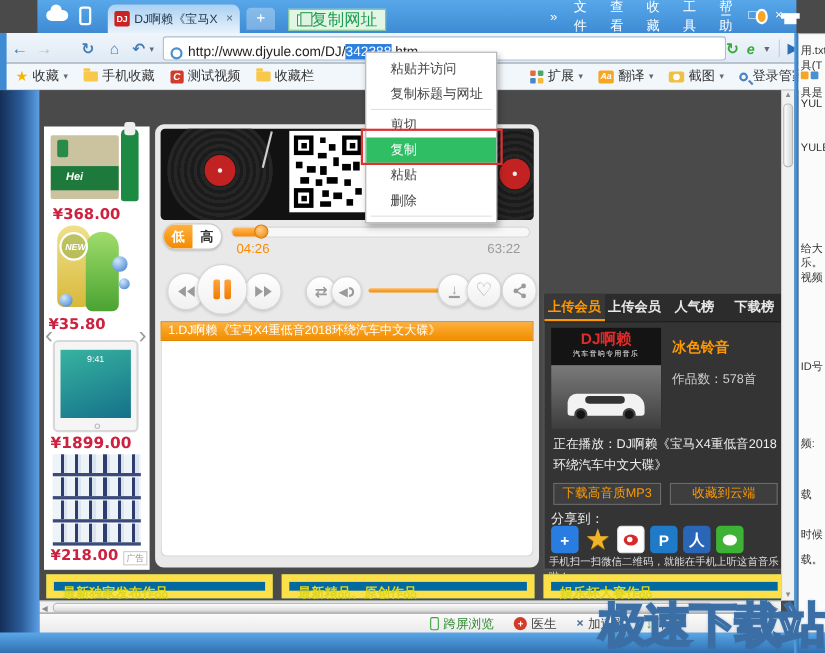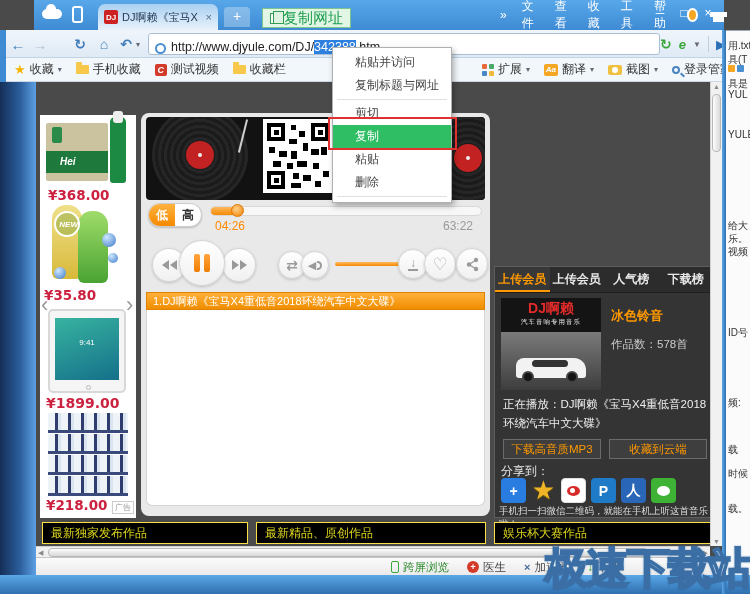--- a/index.html
+++ b/index.html
@@ -122,21 +122,21 @@
     linear-gradient(#9fdc6a,#4aa332);border-radius:14px 14px 6px 6px;}
   .newbadge{position:absolute;left:14px;top:96px;width:26px;height:26px;border:2px solid #fff;
     border-radius:50%;color:#fff;font-size:8px;font-weight:bold;font-style:italic;text-align:right;
     line-height:24px;background:rgba(120,160,60,.4);}
   .bubble{position:absolute;border-radius:50%;background:radial-gradient(circle at 35% 30%,#cfe8ff,#3a78c8);}
   .adarrow{position:absolute;color:#9a9a9a;font-size:22px;line-height:20px;z-index:5;}
   .ipad{position:absolute;left:8px;top:194px;width:78px;height:84px;background:#f5f5f5;
     border:2px solid #d8d8d8;border-radius:5px;}
   .ipad .scr{position:absolute;left:5px;top:7px;width:64px;height:62px;background:
     linear-gradient(160deg,#37b3a0,#15708a);}
-  .ipad .scr span{display:block;text-align:center;color:#fff;font-size:8px;margin-top:20px;}
+  .ipad .scr span{display:block;text-align:center;color:#fff;font-size:8px;margin-top:4px;}
   .ipad .home{position:absolute;left:36px;bottom:1px;width:5px;height:5px;border:1px solid #bbb;
     border-radius:50%;}
   .bottles{position:absolute;left:8px;top:298px;width:80px;height:82px;}
   .brow{height:20px;margin-bottom:1px;background:
     repeating-linear-gradient(90deg,#eef3f8 0 7px,#2e3c6e 7px 10px,#d9e4ee 10px 13px);
     border-bottom:3px solid #3a4a7a;}
   .adtag{position:absolute;right:2px;bottom:4px;font-size:8px;color:#999;border:1px solid #ccc;
     padding:0 2px;}
 
   
@@ -227,22 +227,22 @@
     border-radius:50%;}
   .ic-py{background:#1f7ac8;border-radius:50%;font-size:13px;}
   .ic-rr{background:#2a66b8;border-radius:50%;font-size:12px;}
   .ic-wx{background:#3eb234;}
   .ic-wx i{width:13px;height:10px;background:#fff;border-radius:50%;position:relative;}
   .ic-wx i:before{content:"";position:absolute;left:2px;bottom:-2px;width:0;height:0;
     border:3px solid transparent;border-top-color:#fff;}
   .shcap{position:absolute;left:4px;top:238px;width:212px;color:#ddd;font-size:9.5px;}
 
   
-  .secbar{position:absolute;top:522px;height:22px;background:#000000;border:1px solid #fde047;
-    color:#dcd61c;font-size:12px;font-weight:normal;line-height:20px;padding-left:8px;}
+  .secbar{position:absolute;top:522px;height:22px;background:#0369a1;border:7px solid #fde047;
+    color:#dcd61c;font-size:12px;font-weight:bold;line-height:20px;padding-left:8px;}
 
   
   .hscroll{position:absolute;left:36px;top:546px;width:674px;height:11px;background:#f1f1f1;
     border-top:1px solid #cfcfcf;}
   .hthumb{position:absolute;left:12px;top:1px;width:600px;height:9px;background:
     linear-gradient(#fdfdfd,#d8d8d8);border:1px solid #b8b8b8;border-radius:4px;}
   .scrar{position:absolute;color:#8a8a8a;font-size:7px;}
   .vscroll{position:absolute;left:710px;top:82px;width:12px;height:464px;background:#f1f1f1;
     border-left:1px solid #cfcfcf;}
   .vthumb{position:absolute;left:1px;top:12px;width:9px;height:58px;background:
@@ -610,21 +610,21 @@
       </div>
     <span class="nline" style="top:46px;">具是</span>
     <span class="nline" style="top:58px;">YUL</span>
     <span class="nline" style="top:98px;">YULE</span>
     <span class="nline" style="top:188px;">给大</span>
     <span class="nline" style="top:201px;">乐。</span>
     <span class="nline" style="top:214px;">视频</span>
     <span class="nline" style="top:295px;">ID号</span>
     <span class="nline" style="top:365px;">频:</span>
     <span class="nline" style="top:412px;">载</span>
-    <span class="nline" style="top:436px;">时候</span>
+    <span class="nline" style="top:448px;">时候</span>
     <span class="nline" style="top:471px;">载。</span>
   </div>
 
   <div class="ctxmenu">
     <div class="mi">粘贴并访问</div>
     <div class="mi">复制标题与网址</div>
     <div class="sep"></div>
     <div class="mi">剪切</div>
     <div class="mi hl">复制</div>
     <div class="mi">粘贴</div>

